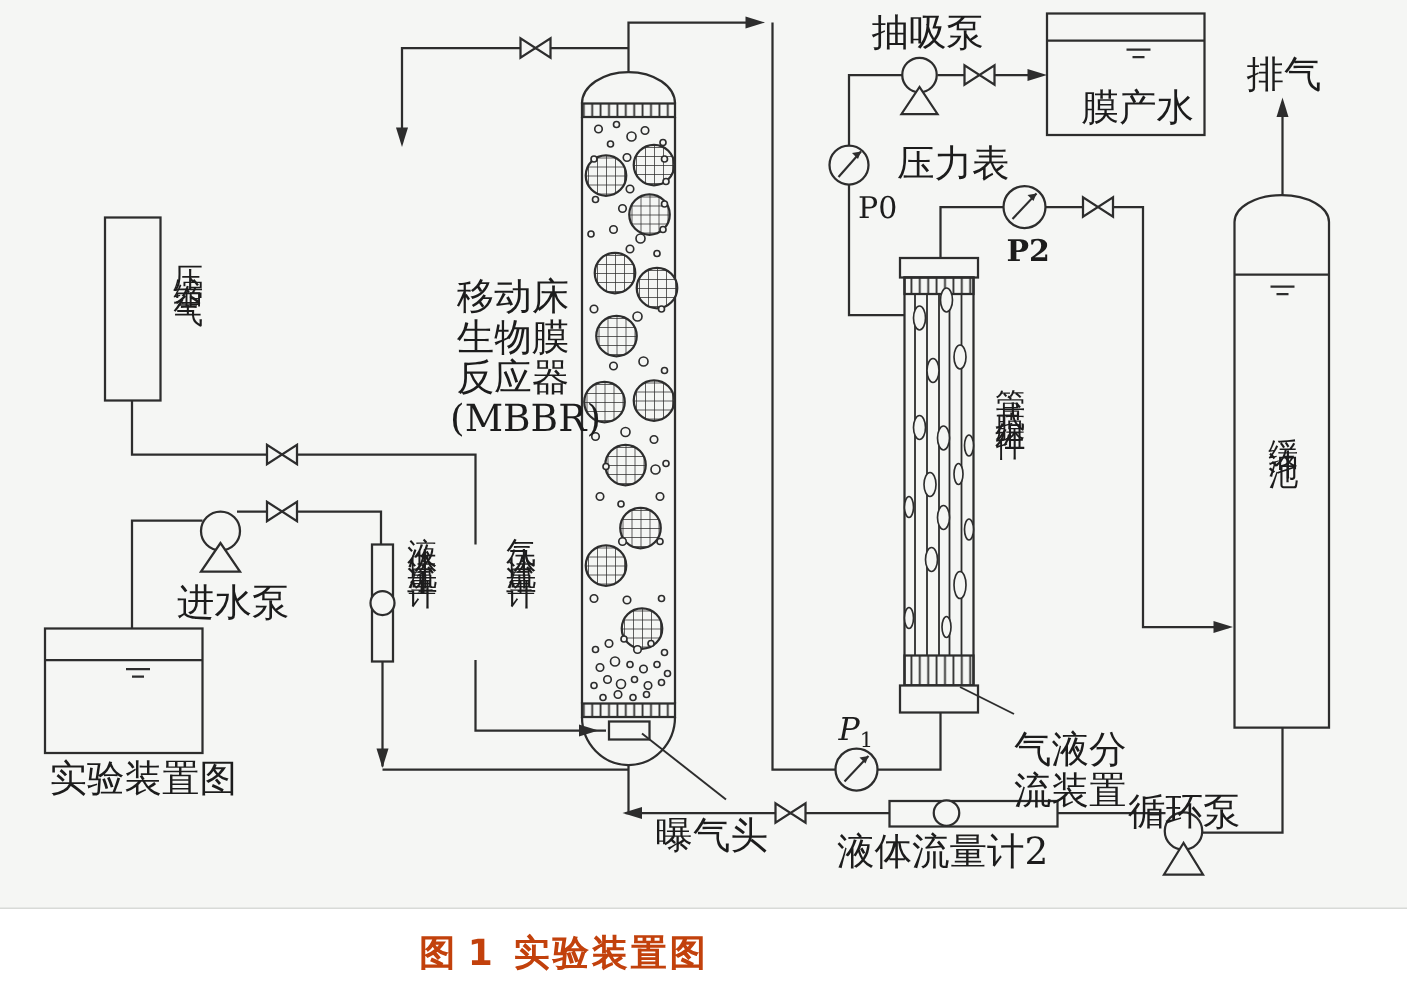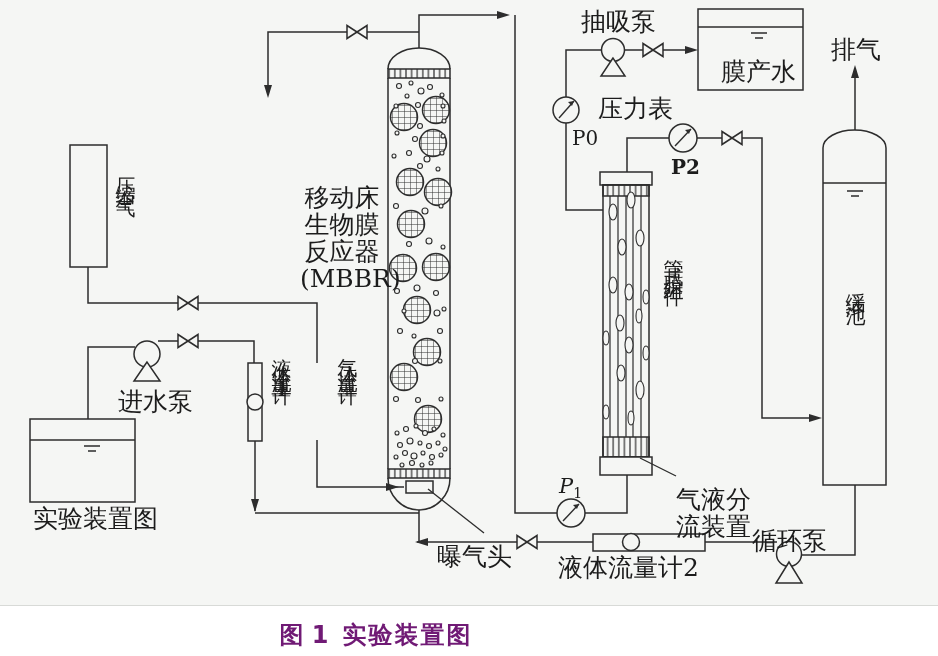--- a/index.html
+++ b/index.html
@@ -8,21 +8,21 @@
   .diagram{position:absolute;left:0;top:0;width:938px;height:605px;background:#f5f6f4;
            border-bottom:1px solid #d8dad7;}
   .diagram svg{position:absolute;left:0;top:0;}
   .lbl{position:absolute;font-size:25px;line-height:23px;white-space:pre;text-align:center;}
   .vlbl{position:absolute;writing-mode:vertical-rl;text-orientation:upright;
         font-size:20px;letter-spacing:7px;white-space:pre;}
   .gauge-lbl{position:absolute;font-size:20px;}
   .p-it{font-style:italic;font-size:21px;}
   .p-sub{font-size:14px;vertical-align:-5px;}
   .caption{position:absolute;left:0;top:619px;width:752px;text-align:center;
-           font-family:"DejaVu Sans","Liberation Sans",sans-serif;font-size:24px;color:#701a75;}
+           font-family:"DejaVu Sans","Liberation Sans",sans-serif;font-size:24px;color:#c2410c;}
   .caption .fig{font-weight:700;margin-right:14px;}
   .caption .ttl{font-weight:600;letter-spacing:2px;}
 </style>
 </head>
 <body>
 
 <div class="stage">
   <div class="diagram">
 
     <svg width="938" height="605" viewBox="0 0 938 605">

